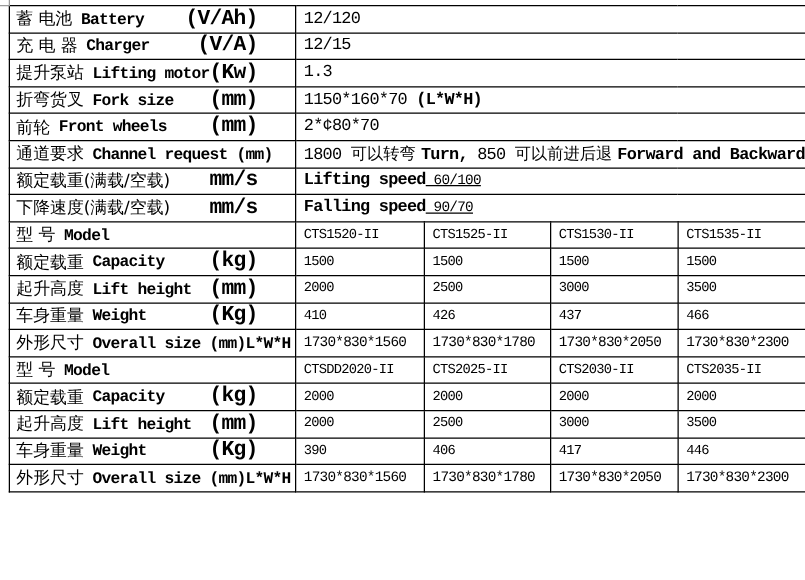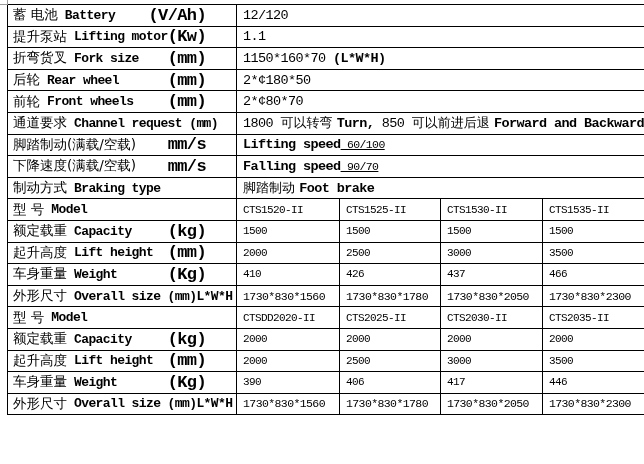--- a/index.html
+++ b/index.html
@@ -103,92 +103,83 @@
             <span class="cn">蓄  电池</span>
             <span class="en">Battery</span>
             <span class="unit">(V/Ah)</span>
           </div>
         </td>
         <td colspan="4" class="vcell"><span>12/120</span></td>
       </tr>
       <tr>
         <td class="lcell">
           <div class="wrap">
+            <span class="cn">充 电 器</span>
+            <span class="en">Charger</span>
+            <span class="unit">(V/A)</span>
+          </div>
+        </td>
+        <td colspan="4" class="vcell"><span>12/15</span></td>
+      </tr>
+      <tr>
+        <td class="lcell">
+          <div class="wrap">
             <span class="cn">提升泵站</span>
             <span class="en">Lifting motor</span>
             <span class="unit">(Kw)</span>
           </div>
         </td>
-        <td colspan="4" class="vcell"><span>1.1</span></td>
+        <td colspan="4" class="vcell"><span>1.3</span></td>
       </tr>
       <tr>
         <td class="lcell">
           <div class="wrap">
             <span class="cn">折弯货叉</span>
             <span class="en">Fork size</span>
             <span class="unit">(mm)</span>
           </div>
         </td>
         <td colspan="4" class="vcell"><span>1150*160*70 </span><span class="b">(L*W*H)</span></td>
       </tr>
       <tr>
         <td class="lcell">
           <div class="wrap">
-            <span class="cn">后轮</span>
-            <span class="en">Rear wheel</span>
-            <span class="unit">(mm)</span>
-          </div>
-        </td>
-        <td colspan="4" class="vcell"><span>2*¢180*50</span></td>
-      </tr>
-      <tr>
-        <td class="lcell">
-          <div class="wrap">
             <span class="cn">前轮</span>
             <span class="en">Front wheels</span>
             <span class="unit">(mm)</span>
           </div>
         </td>
         <td colspan="4" class="vcell"><span>2*¢80*70</span></td>
       </tr>
       <tr>
         <td class="lcell">
           <div class="wrap">
             <span class="cn">通道要求</span>
             <span class="en">Channel request (mm)</span>
           </div>
         </td>
         <td colspan="4" class="vcell"><span>1800 </span><span class="cjk">可以转弯 </span><span class="b">Turn,</span><span> 850 </span><span class="cjk">可以前进后退  </span><span class="b">Forward and Backward</span></td>
       </tr>
       <tr>
         <td class="lcell">
           <div class="wrap">
-            <span class="cn">脚踏制动(满载/空载)</span>
+            <span class="cn">额定载重(满载/空载)</span>
             <span class="unit">mm/s</span>
           </div>
         </td>
         <td colspan="4" class="vcell"><span class="b">Lifting speed</span><span class="s">  60/100</span></td>
       </tr>
       <tr>
         <td class="lcell">
           <div class="wrap">
             <span class="cn">下降速度(满载/空载)</span>
             <span class="unit">mm/s</span>
           </div>
         </td>
         <td colspan="4" class="vcell"><span class="b">Falling speed</span><span class="s">  90/70</span></td>
-      </tr>
-      <tr>
-        <td class="lcell">
-          <div class="wrap">
-            <span class="cn">制动方式</span>
-            <span class="en">Braking type</span>
-          </div>
-        </td>
-        <td colspan="4" class="vcell"><span class="cjk">脚踏制动 </span><span class="b">Foot brake</span></td>
       </tr>
       <tr>
         <td class="lcell">
           <div class="wrap">
             <span class="cn">型    号</span>
             <span class="en">Model</span>
           </div>
         </td>
         <td class="mcell">CTS1520-II</td>
         <td class="mcell">CTS1525-II</td>

